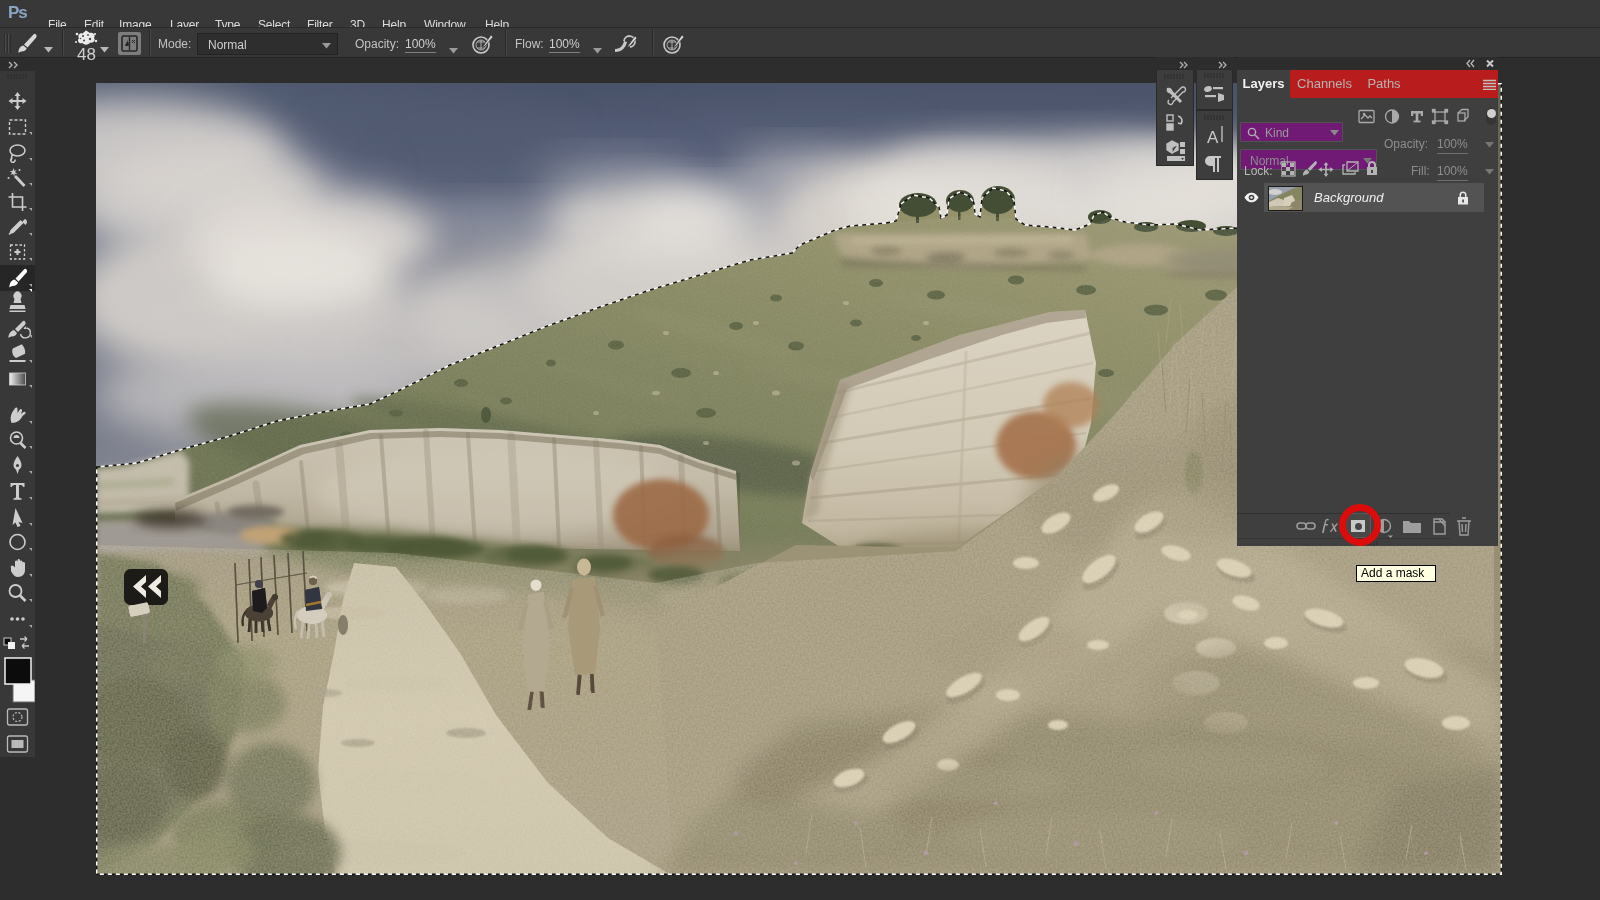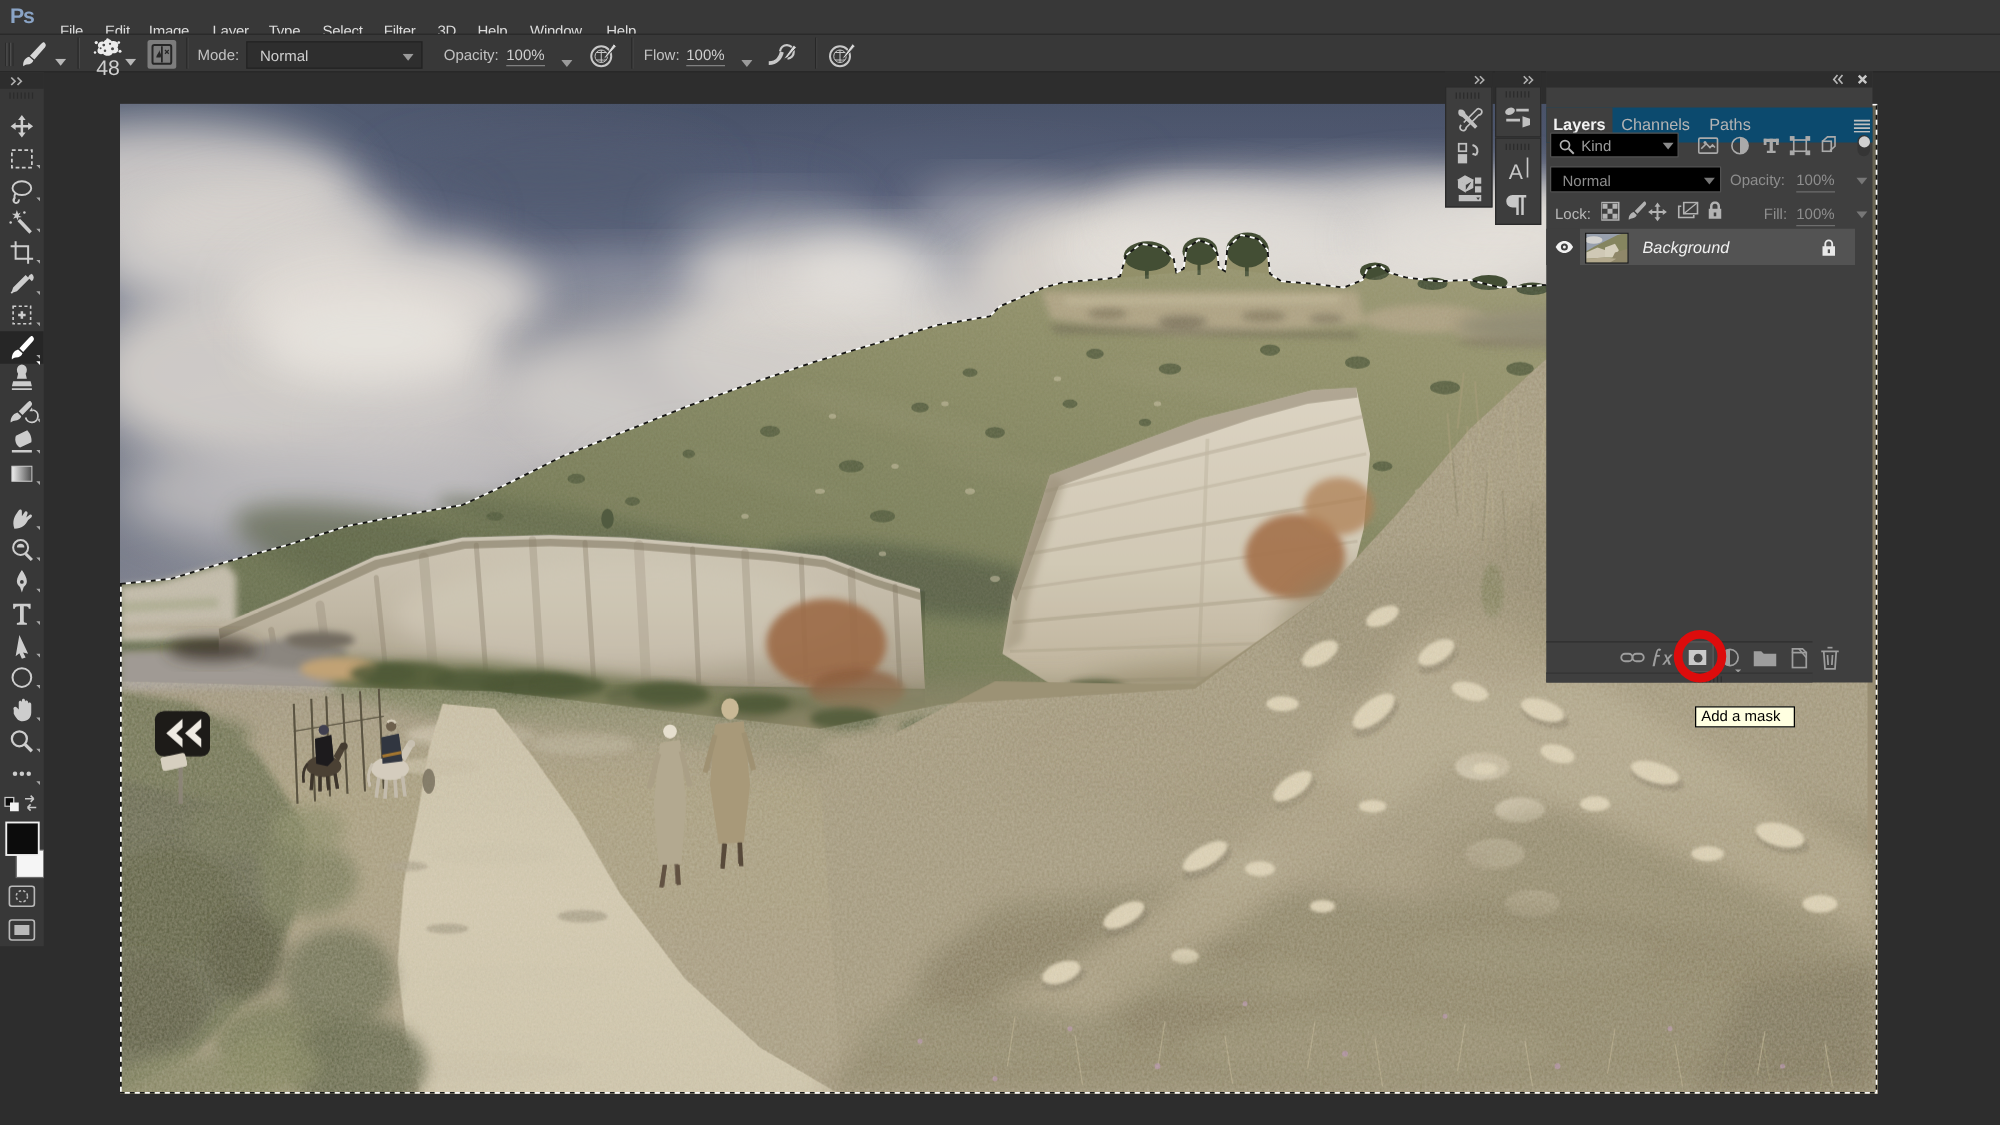--- a/index.html
+++ b/index.html
@@ -21,28 +21,28 @@
   #toolbar{position:absolute;left:0;top:58px;width:35px;height:699px;background:#383838;}
   #toolbar .thead{position:absolute;left:0;top:0;width:35px;height:13px;background:#2d2d2d;}
   
   #canvas{position:absolute;left:96px;top:83px;width:1406px;height:792px;}
   
   .fphead{position:absolute;background:#2d2d2d;}
   .fpbody{position:absolute;background:#3d3d3d;border:1px solid #2a2a2a;box-sizing:border-box;}
   
   #lpanel{position:absolute;left:1237px;top:57px;width:261px;height:489px;background:#3f3f3f;}
   #lphead{position:absolute;left:0;top:0;width:261px;height:13px;background:#2d2d2d;}
-  #lptabs{position:absolute;left:0;top:29px;width:261px;height:28px;background:#0c4a6e;}
+  #lptabs{position:absolute;left:0;top:13px;width:261px;height:28px;background:#b91c1c;}
   .tab{position:absolute;top:0;height:28px;font-size:13px;line-height:28px;}
   #tabLayers{left:0;width:53px;background:#3f3f3f;color:#f2f2f2;font-weight:bold;text-align:center;}
   #tabChannels{left:53px;width:69px;color:#b4b4b4;text-align:center;}
   #tabPaths{left:122px;width:50px;color:#b4b4b4;text-align:center;}
   .lrow{position:absolute;left:0;width:213px;}
   .ltxt{position:absolute;font-size:12px;color:#8e8e8e;}
-  .inbox{position:absolute;background:#000000;border:1px solid #525252;box-sizing:border-box;border-radius:1px;}
+  .inbox{position:absolute;background:#701a75;border:1px solid #525252;box-sizing:border-box;border-radius:1px;margin-top:16px;}
   
   #tooltip{position:absolute;left:1356px;top:551px;width:80px;height:17px;background:#ffffe1;border:1px solid #000;box-sizing:border-box;font-size:12px;color:#000;line-height:15px;padding-left:4px;margin-top:14px;}
 </style>
 </head>
 <body>
 <div id="app">
 
   <div id="canvas">
   <svg width="1406" height="792" viewBox="0 0 1406 792">
     <defs>

